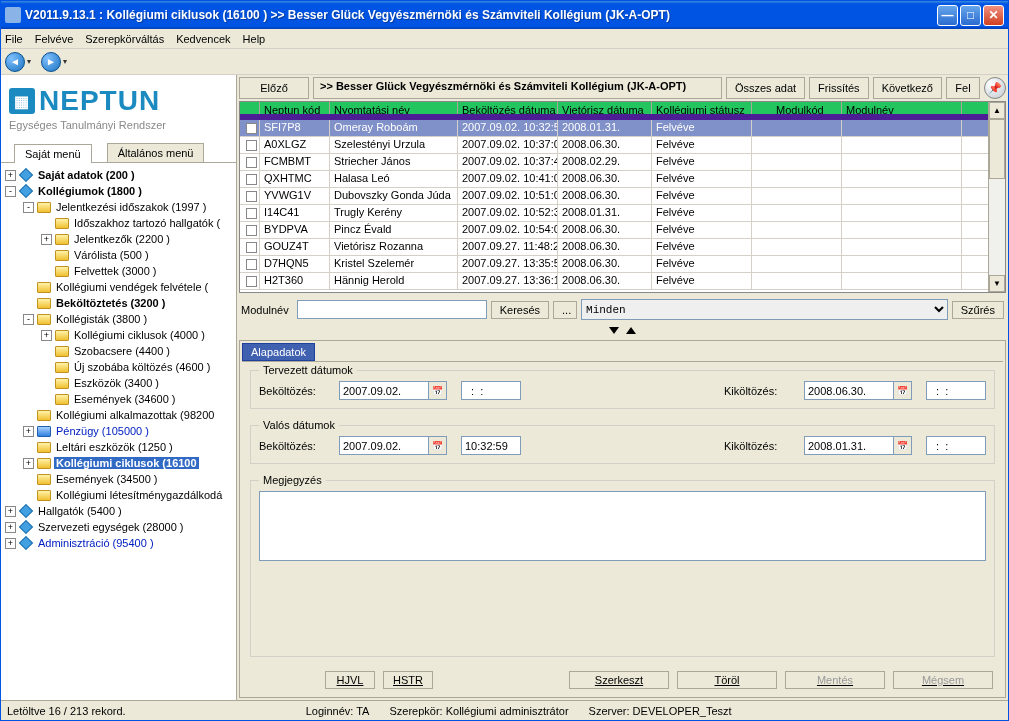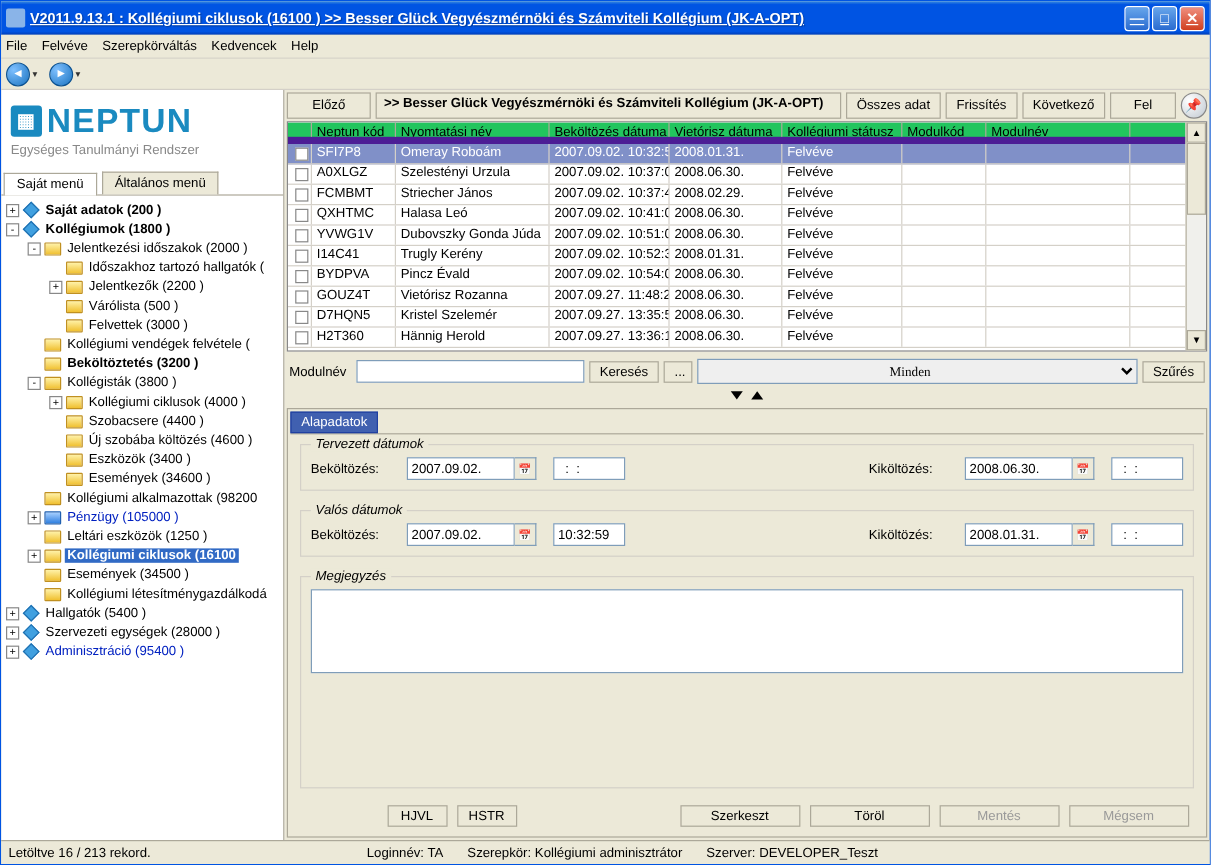--- a/index.html
+++ b/index.html
@@ -1,37 +1,37 @@
 <!DOCTYPE html>
 <html><head>
 <meta charset="utf-8">
 <style>
 * { box-sizing: border-box; margin: 0; padding: 0; }
 body { font-family: Tahoma, Arial, sans-serif; font-size: 11px; background: #ece9d8; width: 1009px; height: 721px; overflow: hidden; }
 .window { width: 1009px; height: 721px; border: 1px solid #0054e3; background: #ece9d8; display: flex; flex-direction: column; }
-.titlebar { height: 28px; background: linear-gradient(to bottom, #3c8cde 0%, #0054e3 10%, #0054e3 90%, #003db5 100%); display: flex; align-items: center; padding: 0 4px; color: #fff; text-decoration: underline; }
+.titlebar { height: 28px; background: linear-gradient(to bottom, #3c8cde 0%, #0054e3 10%, #0054e3 90%, #003db5 100%); display: flex; align-items: center; padding: 0 4px; color: #fff; }
 .titlebar .icon { width: 16px; height: 16px; background: #8ab4e8; border-radius: 2px; margin-right: 4px; }
 .titlebar .title { flex: 1; font-weight: bold; font-size: 12px; text-shadow: 1px 1px 1px rgba(0,0,0,.3); }
 .winbtns { display: flex; gap: 2px; }
 .winbtn { width: 21px; height: 21px; border: 1px solid #fff; border-radius: 3px; display: flex; align-items: center; justify-content: center; color: #fff; font-weight: bold; font-size: 12px; cursor: pointer; }
 .winbtn.min, .winbtn.max { background: linear-gradient(#67a6eb,#2a6bd0); }
 .winbtn.close { background: linear-gradient(#f09080,#d04020); }
 .menubar { height: 20px; background: #ece9d8; display: flex; align-items: center; padding: 0 4px; gap: 12px; border-bottom: 1px solid #d4d0c8; }
 .menubar span { cursor: pointer; }
 .toolbar { height: 26px; background: #ece9d8; display: flex; align-items: center; padding: 0 4px; border-bottom: 1px solid #d4d0c8; }
 .navbtn { width: 20px; height: 20px; border-radius: 50%; background: radial-gradient(circle at 30% 30%, #7fc0ff, #1a73c0); border: 1px solid #0a5090; margin-right: 2px; display:flex; align-items:center; justify-content:center; color:#fff; font-size:10px; cursor:pointer;}
 .navarrow { font-size: 8px; color: #333; margin-right: 10px; cursor:pointer;}
 .body { flex: 1; display: flex; overflow: hidden; }
 .sidebar { width: 236px; background: #fff; border-right: 1px solid #aca899; display: flex; flex-direction: column; }
 .logo { padding: 10px 8px 4px; }
 .logo-main { color: #1a8ac0; font-weight: bold; font-size: 28px; letter-spacing: 1px; display:flex; align-items:center; gap:4px;}
 .logo-icon { width:26px; height:26px; background:#1a8ac0; border-radius:3px; display:inline-flex; align-items:center; justify-content:center; color:#fff; font-size:16px;}
 .logo-sub { color: #888; font-size: 11px; margin-top: 2px; }
 .tabbar { display: flex; border-bottom: 1px solid #aca899; margin-top: 8px; }
-.tab { padding: 3px 10px; border: 1px solid #aca899; border-bottom: none; background: #ece9d8; margin-right: 2px; margin-left: 2px; cursor: pointer; font-size: 11px; }
+.tab { padding: 3px 10px; border: 1px solid #aca899; border-bottom: none; background: #ece9d8; margin-right: 2px; margin-left: 13px; cursor: pointer; font-size: 11px; }
 .tab.active { background: #fff; position: relative; top: 1px; }
 .tree { flex: 1; overflow: auto; padding: 4px 0; font-size: 11px; }
 .tree-item { display: flex; align-items: center; height: 16px; white-space: nowrap; cursor: pointer; }
 .tree-toggle { width: 11px; height: 11px; border: 1px solid #888; background: #fff; text-align: center; line-height: 9px; font-size: 9px; margin-right: 3px; flex-shrink:0;}
 .tree-spacer { display:inline-block; }
 .tree-icon { width: 14px; height: 12px; margin-right: 3px; display: inline-flex; align-items: center; justify-content: center; flex-shrink:0;}
 .folder { background: linear-gradient(#fff2a8,#f0c030); border:1px solid #c09020; border-radius:1px; width:14px; height:11px; }
 .folder.blue { background: linear-gradient(#a8d0ff,#3080e0); border-color:#2060b0;}
 .diamond { width:10px; height:10px; background:#40a0e0; transform:rotate(45deg); border:1px solid #2070b0;}
 .tree-label { padding: 0 2px; }
@@ -53,44 +53,44 @@
 .gr.sel { background: #8090c8; color: #fff; }
 .gc { border-right: 1px solid #d4d0c8; padding: 1px 4px; font-size: 11px; overflow: hidden; white-space: nowrap; }
 .chk { width: 11px; height: 11px; border: 1px solid #888; background: #fff; display: inline-block; margin: 2px; }
 .vscroll { width: 17px; background: #ece9d8; border-left: 1px solid #aca899; display: flex; flex-direction: column; }
 .sbtn { height: 17px; border: 1px solid #aca899; background: #ece9d8; display:flex; align-items:center; justify-content:center; font-size:8px; cursor:pointer;}
 .strack { flex: 1; background: #f0f0ec; }
 .sthumb { height: 60px; background: #ece9d8; border: 1px solid #aca899; }
 .searchrow { display: flex; align-items: center; gap: 4px; margin-top: 4px; padding: 2px; }
 .searchrow label { margin-right: 4px; }
 .searchrow input[type=text] { border: 1px solid #7f9db9; height: 19px; padding: 0 3px; font-family:inherit; font-size:11px;}
-.searchrow select { border: 1px solid #7f9db9; height: 21px; flex: 1; font-family:Liberation Serif, serif; font-size:11px;text-align:center;}
+.searchrow select { border: 1px solid #7f9db9; height: 21px; flex: 1; font-family:Liberation Mono, monospace; font-size:11px;}
 .arrowbar { text-align: center; padding: 2px; }
 .arrowbar span { display: inline-block; width: 0; height: 0; margin: 0 2px; }
 .tri-down { border-left: 5px solid transparent; border-right: 5px solid transparent; border-top: 7px solid #000; }
 .tri-up { border-left: 5px solid transparent; border-right: 5px solid transparent; border-bottom: 7px solid #000; }
 .details { flex: 1; border: 1px solid #aca899; background: #ece9d8; margin-top: 2px; display: flex; flex-direction: column; padding: 2px; overflow:hidden;}
 .dtab { background: #4060b0; color: #fff; padding: 2px 8px; display: inline-block; font-size: 11px; border:1px solid #2040a0;}
 .dtabrow { border-bottom: 1px solid #aca899; }
 .fieldset { border: 1px solid #d4d0c8; margin: 8px; padding: 10px 8px 8px; position: relative; }
-.fieldset .legend { position: absolute; top: -7px; left: 8px; background: #ece9d8; padding: 0 4px; font-size: 11px; font-style: italic; }
+.fieldset .legend { position: absolute; top: -7px; left: 8px; background: #ece9d8; padding: 0 4px; font-size: 11px; }
 .daterow { display: flex; align-items: center; gap: 10px; }
 .daterow .lbl { width: 70px; }
 .dateinput { display: flex; align-items: center; }
 .dateinput input { width: 90px; height: 19px; border: 1px solid #7f9db9; padding: 0 3px; background: #fff; font-family:inherit; font-size:11px;}
 .dateinput .cal { width: 18px; height: 19px; border: 1px solid #7f9db9; border-left: none; background: #ece9d8; display:flex; align-items:center; justify-content:center; font-size:9px; cursor:pointer;}
 .timeinput { width: 60px; height: 19px; border: 1px solid #7f9db9; padding: 0 3px; background: #fff; margin-left: 4px; font-family:inherit; font-size:11px;}
 .daterow .spacer { flex: 1; }
 .notes { width: 100%; height: 70px; border: 1px solid #7f9db9; background: #fff; resize: none; font-family:inherit; font-size:11px;}
-.btnrow { display: flex; gap: 8px; padding: 6px 10px; justify-content: center; }
+.btnrow { display: flex; gap: 8px; padding: 6px 10px; justify-content: flex-end; text-decoration: underline; }
 .btnrow .btn { min-width: 50px; }
 .btnrow .wide { min-width: 100px; }
 .statusbar { height: 20px; border-top: 1px solid #aca899; background: #ece9d8; display: flex; align-items: center; padding: 0 6px; font-size: 11px; }
 .statusbar .sep { margin: 0 10px; color: #888; }
-.c0{width:20px;} .c1{width:70px;} .c2{width:128px;} .c3{width:100px;} .c4{width:94px;} .c5{width:100px;} .c6{width:70px;} .c7{width:120px;}
+.c0{width:20px;} .c1{width:70px;} .c2{width:128px;} .c3{width:100px;} .c4{width:94px;} .c5{width:100px;} .c6{width:70px;margin-left:20px;} .c7{width:120px;}
 </style>
 </head>
 <body>
 
 <div class="window">
   <div class="titlebar">
     <div class="icon"></div>
     <div class="title">V2011.9.13.1 : Kollégiumi ciklusok (16100   )   &gt;&gt; Besser Glück Vegyészmérnöki és Számviteli Kollégium (JK-A-OPT)</div>
     <div class="winbtns">
       <div class="winbtn min">—</div>
@@ -143,21 +143,21 @@
               <span class="diamond"></span>
             </span>
             <span class="tree-label bold">Kollégiumok (1800   )</span>
           </div>
           <div class="tree-item">
             <span class="tree-spacer" style="width:22px"></span>
             <span class="tree-toggle">-</span>
             <span class="tree-icon">
               <span class="folder"></span>
             </span>
-            <span class="tree-label">Jelentkezési időszakok (2000  )</span>
+            <span class="tree-label">Jelentkezési időszakok (1997  )</span>
           </div>
           <div class="tree-item">
             <span class="tree-spacer" style="width:40px"></span>
             <span style="width:14px;display:inline-block"></span>
             <span class="tree-icon">
               <span class="folder"></span>
             </span>
             <span class="tree-label">Időszakhoz tartozó hallgatók (</span>
           </div>
           <div class="tree-item">
@@ -323,21 +323,21 @@
         </div>
     </div>
 
     <div class="content">
       <div class="toprow">
         <button class="btn" style="width:70px">Előző</button>
         <div class="headerlabel">&gt;&gt; Besser Glück Vegyészmérnöki és Számviteli Kollégium (JK-A-OPT)</div>
         <button class="btn">Összes adat</button>
         <button class="btn">Frissítés</button>
         <button class="btn">Következő</button>
-        <button class="btn" style="width:55px">Fel</button>
+        <button class="btn" style="width:34px">Fel</button>
         <div class="roundbtn">📌</div>
       </div>
 
       <div class="grid-wrap">
         <div class="grid">
           <div class="grid-header">
             <div class="gh c0"></div>
             <div class="gh c1">Neptun kód</div>
             <div class="gh c2">Nyomtatási név</div>
             <div class="gh c3">Beköltözés dátuma</div>

